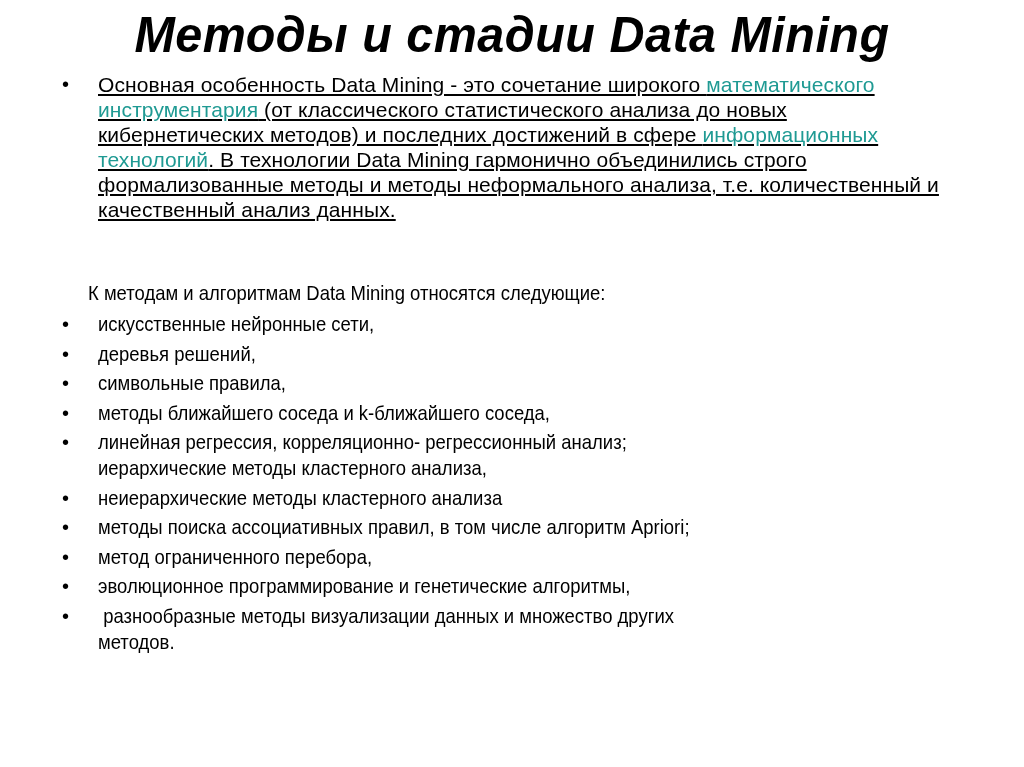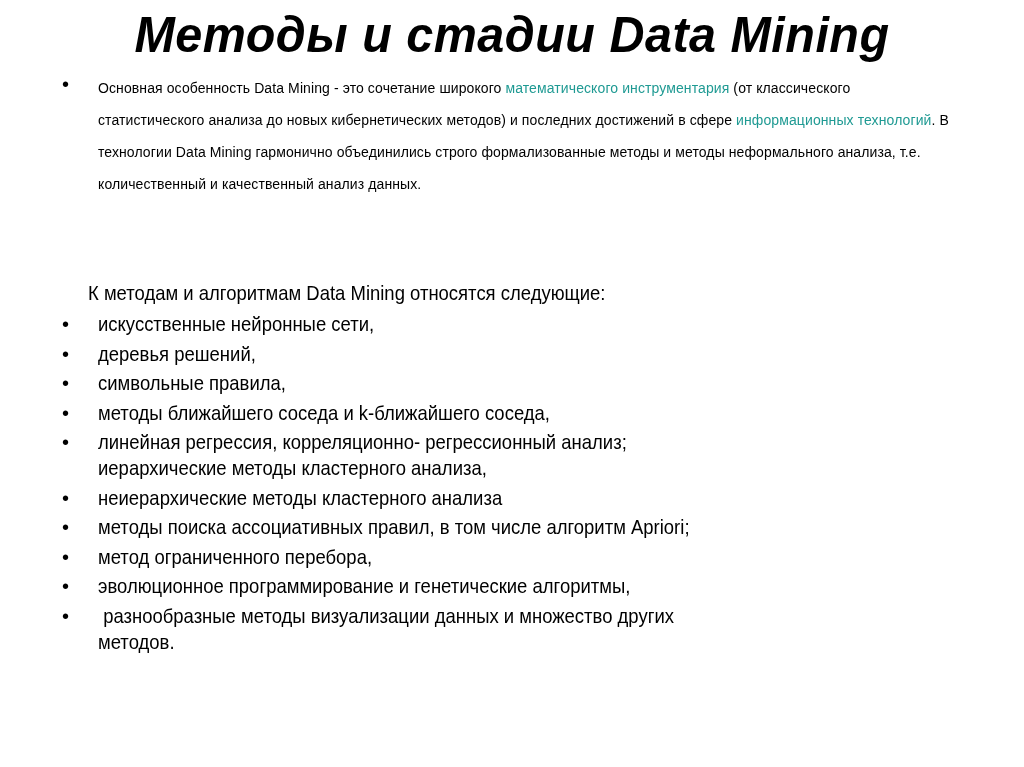--- a/index.html
+++ b/index.html
@@ -44,24 +44,25 @@
     .bullet {
       width: 40px;
       flex: 0 0 40px;
       font-size: 20px;
       line-height: 25px;
       text-align: left;
       padding-left: 4px;
       box-sizing: border-box;
     }
     .intro-text {
-      font-size: 14px;
-      line-height: 32px;
+      font-size: 21px;
+      line-height: 25px;
       letter-spacing: 0.1px;
       width: 860px;
+      text-decoration: underline;
     }
     .link {
       color: #1f9a93;
     }
     .lead {
       position: absolute;
       left: 88px;
       top: 280px;
       font-size: 21px;
       line-height: 26px;

